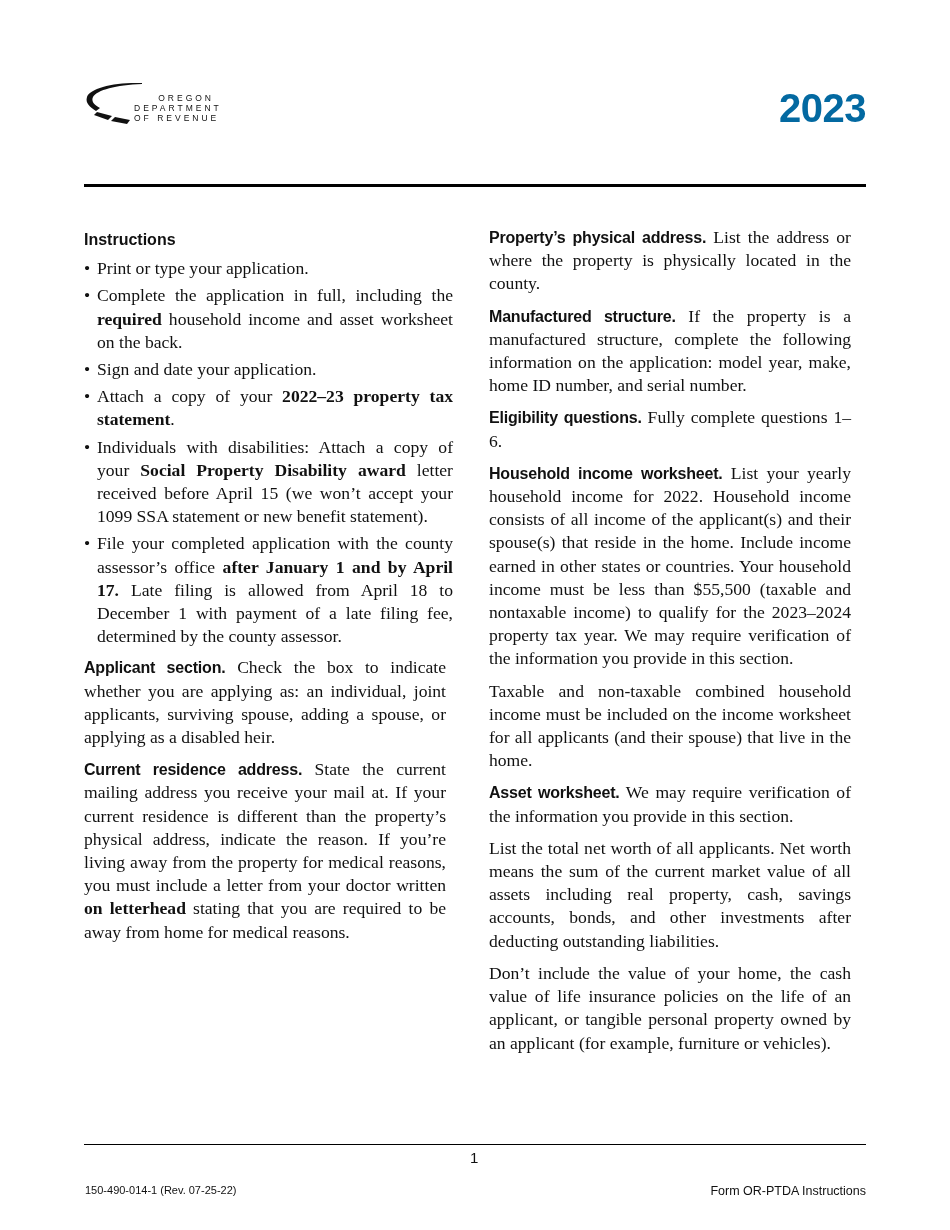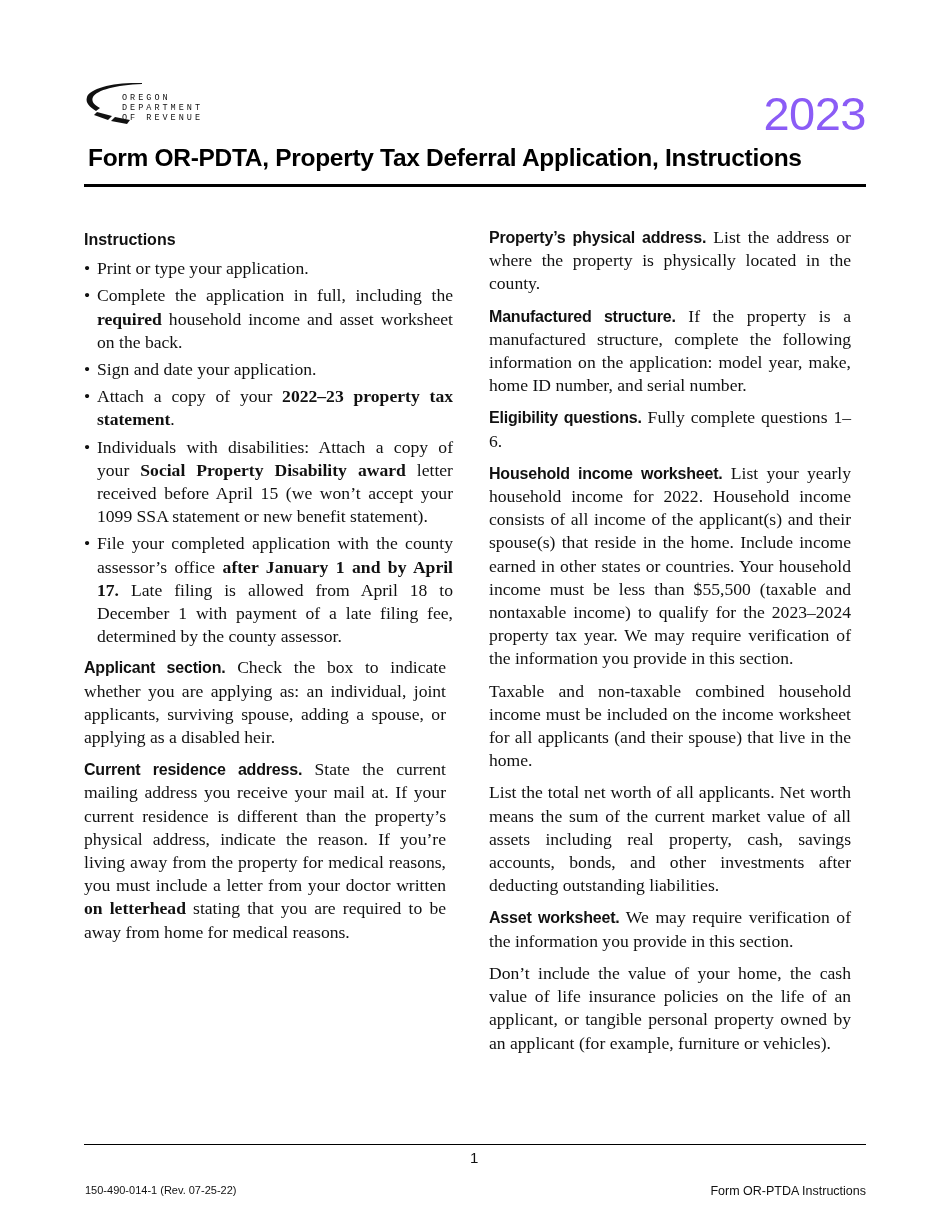--- a/index.html
+++ b/index.html
@@ -1,24 +1,24 @@
 <!DOCTYPE html>
 <html><head>
 <meta charset="utf-8">
 <style>
   html, body { margin: 0; padding: 0; background: #ffffff; }
   body { width: 950px; height: 1230px; position: relative; font-family: "Liberation Serif", "DejaVu Serif", serif; color: #111; }
   .page { position: absolute; left: 0; top: 0; width: 950px; height: 1230px; }
 
   .logo { position: absolute; left: 84px; top: 80px; width: 140px; height: 50px; }
   .logo svg { position: absolute; left: 0; top: 0; }
-  .logo-text { position: absolute; left: 38px; top: 13px; font-family: Liberation Mono, monospace; font-size: 8.5px; letter-spacing: 3px; line-height: 10px; width: 80px; color: #111; }
+  .logo-text { position: absolute; left: 50px; top: 13px; font-family: Liberation Sans, sans-serif; font-size: 8.5px; letter-spacing: 3px; line-height: 10px; text-align: right; width: 80px; color: #111; }
   .logo-text div { white-space: nowrap; }
 
-  .year { position: absolute; right: 84px; top: 86px; font-family: "Liberation Sans", sans-serif; font-weight: normal; font-size: 47px; letter-spacing: -0.5px; color: #8b5cf6; }
+  .year { position: absolute; right: 84px; top: 86px; font-family: "Liberation Sans", sans-serif; font-weight: bold; font-size: 40px; letter-spacing: -0.5px; color: #0369a1; }
 
   .title { position: absolute; left: 88px; top: 144px; width: 780px; font-family: "Liberation Sans", sans-serif; font-weight: bold; font-size: 24.5px; letter-spacing: -0.3px; color: #000; white-space: nowrap; }
   .title-rule { position: absolute; left: 84px; top: 184px; width: 782px; height: 3px; background: #000; }
 
   .col { position: absolute; top: 226px; width: 377px; font-size: 17.6px; line-height: 23.2px; text-align: justify; }
   .col-left { left: 84px; }
   .col-right { left: 489px; }
   .col p { margin: 0 15px 9px 0; hyphens: manual; }
   .hd { font-family: "Liberation Sans", "DejaVu Sans", sans-serif; font-weight: bold; font-size: 16px; letter-spacing: -0.2px; }
   .instr-hd { font-family: "Liberation Sans", sans-serif; font-weight: bold; font-size: 16px; margin: 2px 0 6px 0; }
@@ -45,21 +45,20 @@
       <path d="M31 37 L 46 40 L 43 44 L 27 41 Z" fill="#111"></path>
     </svg>
     <div class="logo-text">
       <div>OREGON</div>
       <div>DEPARTMENT</div>
       <div>OF REVENUE</div>
     </div>
   </div>
 
   <div class="year">2023</div>
-  <div class="title">Form OR-PDTA, Property Tax Deferral Application, Instructions</div>
   <div class="title-rule"></div>
 
   <div class="col col-left">
     <div class="instr-hd">Instructions</div>
     <ul class="bullets" id="left-bullets">
         <li><span>Print or type your application.</span></li>
         <li><span>Complete the application in full, including the </span><b class="s">required</b><span> household income and asset worksheet on the back.</span></li>
         <li><span>Sign and date your application.</span></li>
         <li><span>Attach a copy of your </span><b class="s">2022–23 property tax statement</b><span>.</span></li>
         <li><span>Individuals with disabilities: Attach a copy of your </span><b class="s">Social Property Disability award</b><span> letter received before April 15 (we won’t ac­cept your 1099 SSA statement or new benefit statement).</span></li>
@@ -71,22 +70,22 @@
       </div>
   </div>
 
   <div class="col col-right">
     <div id="right-sections">
         <p><span class="hd">Property’s physical  address.</span><span> List the address or where the property is physically located in the county.</span></p>
         <p><span class="hd">Manufactured structure.</span><span> If the property is a manufactured structure, complete the follow­ing information on the application: model year, make, home ID number, and serial number.</span></p>
         <p><span class="hd">Eligibility questions.</span><span> Fully complete questions 1–6.</span></p>
         <p><span class="hd">Household income worksheet.</span><span> List your yearly household income for 2022. Household income consists of all income of the applicant(s) and their spouse(s) that reside in the home. Include income earned in other states or countries. Your household income must be less than $55,500 (taxable and nontaxable income) to qualify for the 2023–2024 property tax year. We may require verification of the information you provide in this section.</span></p>
         <p><span>Taxable and non-taxable combined household income must be included on the income work­sheet for all applicants (and their spouse) that live in the home.</span></p>
+        <p><span class="hd">Asset worksheet.</span><span> We may require verification of the information you provide in this section.</span></p>
         <p><span>List the total net worth of all applicants. Net worth means the sum of the current market value of all assets including real property, cash, savings accounts, bonds, and other invest­ments after deducting outstanding liabilities.</span></p>
-        <p><span class="hd">Asset worksheet.</span><span> We may require verification of the information you provide in this section.</span></p>
         <p><span>Don’t include the value of your home, the cash value of life insurance policies on the life of an applicant, or tangible personal property owned by an applicant (for example, furniture or vehicles).</span></p>
       </div>
   </div>
 
   <div class="footer-rule"></div>
   <div class="footer footer-left">150-490-014-1 (Rev. 07-25-22)</div>
   <div class="footer footer-center">1</div>
   <div class="footer footer-right">Form OR-PTDA Instructions</div>
 </div>
 

